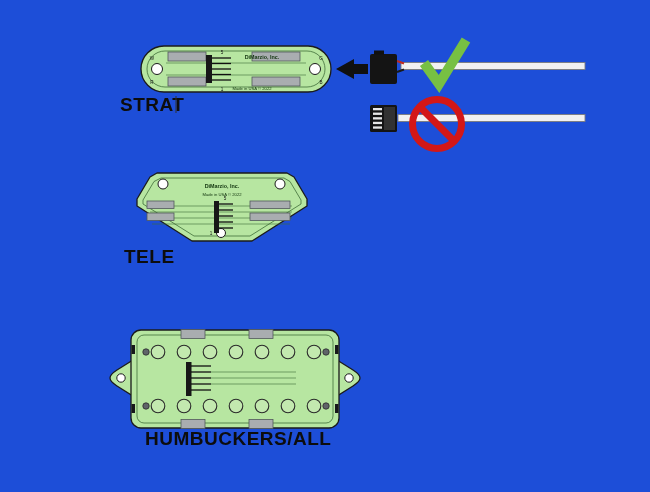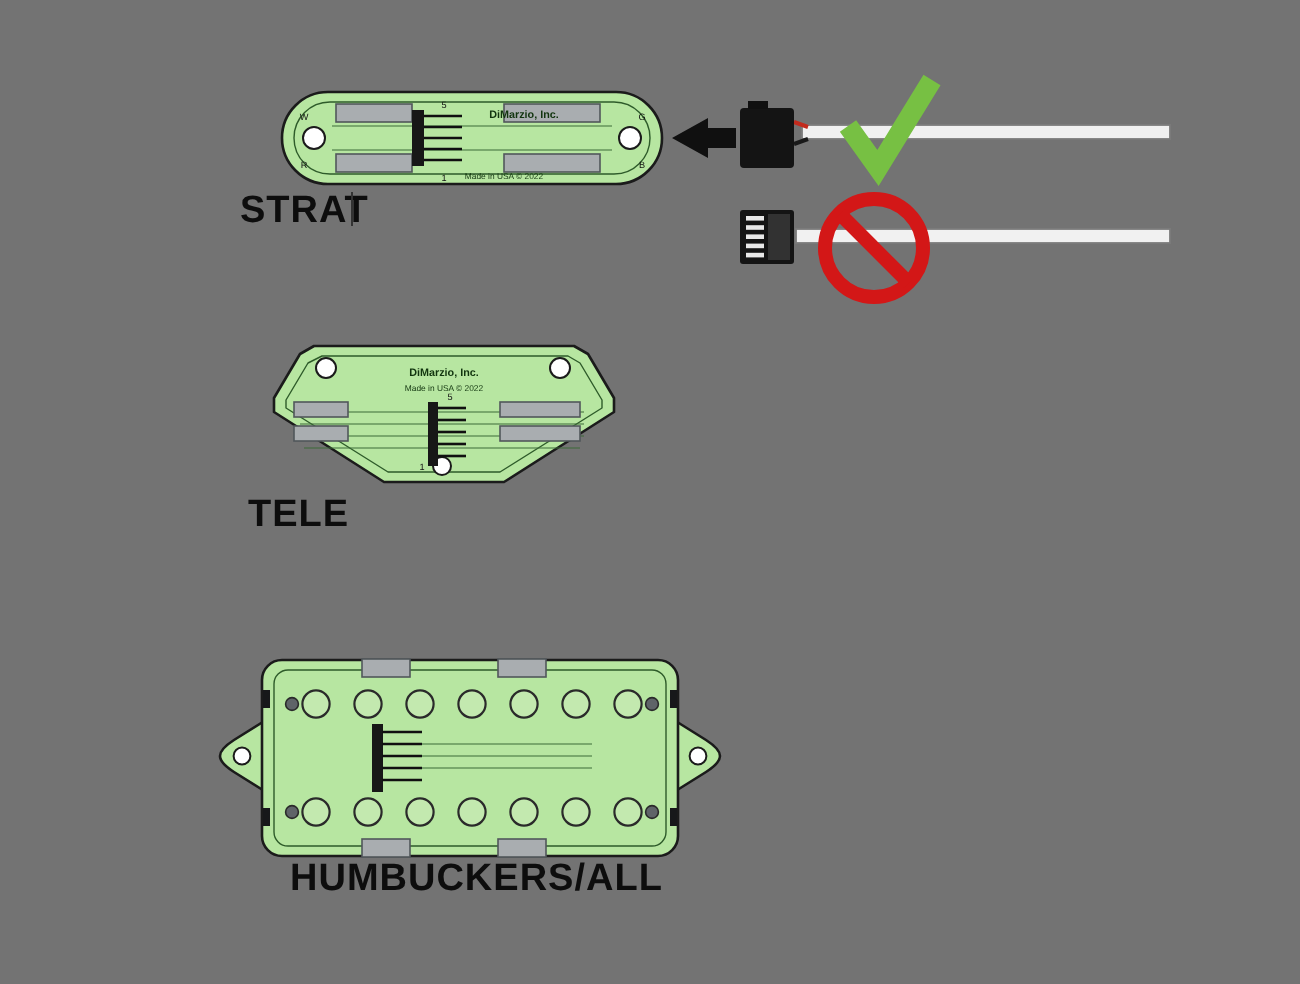--- a/index.html
+++ b/index.html
@@ -1,16 +1,16 @@
 <!DOCTYPE html>
 <html><head>
 <meta charset="utf-8">
 <style>
   html,body{margin:0;padding:0;background:#ffffff;}
-  .canvas{position:relative;width:650px;height:492px;background:#737373;overflow:hidden;
+  .canvas{position:relative;width:650px;height:492px;background:#1d4ed8;overflow:hidden;
           font-family:"Liberation Sans",sans-serif;}
   svg{display:block;}
   text{font-family:"Liberation Sans",sans-serif;}
   .biglabel{font-size:19px;font-weight:700;fill:#0d0d0d;letter-spacing:0.5px;}
   .brand{font-size:5.4px;font-weight:700;fill:#12350f;text-anchor:middle;}
   .made{font-size:4.2px;fill:#12350f;text-anchor:middle;}
   .tinytext{font-size:4.6px;fill:#111;text-anchor:middle;}
   .outline{stroke:#1b1b1b;stroke-width:1.3;}
   .innerline{stroke:#2e5b2a;stroke-width:0.7;fill:none;}
   .trace{stroke:#3c6b38;stroke-width:0.6;}

